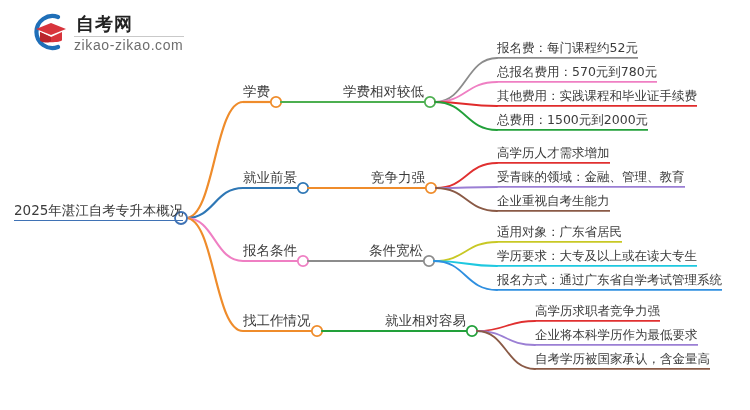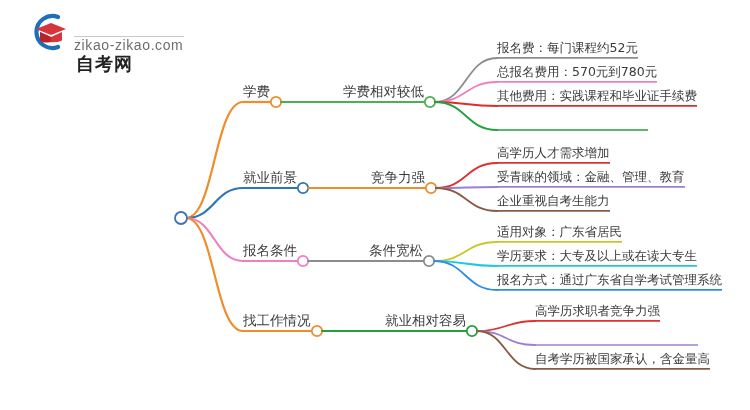--- a/index.html
+++ b/index.html
@@ -18,21 +18,20 @@
     width:160px;height:46px;
   }
   .logo-mark{
     position:absolute;left:0;top:2px;width:44px;height:40px;
   }
   .logo-text{
     position:absolute;left:48px;top:2px;
     font-size:18px;font-weight:bold;color:#222;
     letter-spacing:1px;
     font-family:"DejaVu Sans","Liberation Sans",sans-serif;
-    margin-top:40px;
   }
   .logo-sub{
     position:absolute;left:46px;top:27px;
     font-size:14px;color:#6e6e6e;letter-spacing:.6px;
     font-family:"Liberation Sans",sans-serif;
   }
   .logo-rule{
     position:absolute;left:46px;top:26px;width:110px;height:1px;
     background:#c9c9c9;
   }
@@ -119,39 +118,42 @@
       <path d="M30 5 A16 16 0 1 0 30 35" fill="none" stroke="#1f6fb8" stroke-width="4.2" stroke-linecap="round"></path>
       <path d="M8 17 L23 11 L38 17 L23 23 Z" fill="#d8343c"></path>
       <path d="M12 20 L12 28 C12 31 34 31 34 28 L34 20 L23 25 Z" fill="#d8343c"></path>
       <path d="M12 20 L12 28 C12 31 23 31.5 23 28.5 L23 25 Z" fill="#b9242c"></path>
     </svg>
     <div class="logo-rule"></div>
     <div class="logo-text">自考网</div>
     <div class="logo-sub">zikao-zikao.com</div>
   </div>
 
+  <div class="node root" id="n-root" style="left: 14px; top: 203px; border-bottom-color: rgb(63, 114, 181);">2025年湛江自考专升本概况</div>
 
   <div class="node lvl1 u" id="n-b0" style="left: 243px; top: 84px; border-bottom-color: rgb(239, 140, 43);">学费</div>
   <div class="node lvl1 u" id="n-b1" style="left: 243px; top: 170px; border-bottom-color: rgb(46, 119, 181);">就业前景</div>
   <div class="node lvl1 u" id="n-b2" style="left: 243px; top: 243px; border-bottom-color: rgb(239, 127, 195);">报名条件</div>
   <div class="node lvl1 u" id="n-b3" style="left: 243px; top: 313px; border-bottom-color: rgb(239, 140, 43);">找工作情况</div>
 
   <div class="node lvl2 u" id="n-c0" style="left: 343px; top: 84px; border-bottom-color: rgb(76, 175, 80);">学费相对较低</div>
   <div class="node lvl2 u" id="n-c1" style="left: 371px; top: 170px; border-bottom-color: rgb(239, 140, 43);">竞争力强</div>
   <div class="node lvl2 u" id="n-c2" style="left: 369px; top: 243px; border-bottom-color: rgb(140, 140, 140);">条件宽松</div>
   <div class="node lvl2 u" id="n-c3" style="left: 385px; top: 313px; border-bottom-color: rgb(34, 160, 58); font-family: Liberation Serif, serif;">就业相对容易</div>
 
   <div class="node leaf u" id="n-l0-0" style="left: 497px; top: 40px; border-bottom-color: rgb(140, 140, 140);">报名费：每门课程约52元</div>
   <div class="node leaf u" id="n-l0-1" style="left: 497px; top: 64px; border-bottom-color: rgb(239, 127, 195);">总报名费用：570元到780元</div>
   <div class="node leaf u" id="n-l0-2" style="left: 497px; top: 88px; border-bottom-color: rgb(224, 43, 43);">其他费用：实践课程和毕业证手续费</div>
+  <div class="node leaf u" id="n-l0-3" style="left: 497px; top: 112px; border-bottom-color: rgb(34, 160, 58);">总费用：1500元到2000元</div>
 
   <div class="node leaf u" id="n-l1-0" style="left: 497px; top: 145px; border-bottom-color: rgb(224, 48, 48);">高学历人才需求增加</div>
   <div class="node leaf u" id="n-l1-1" style="left: 497px; top: 169px; border-bottom-color: rgb(155, 127, 212); text-align: center;">受青睐的领域：金融、管理、教育</div>
   <div class="node leaf u" id="n-l2-0" style="left: 497px; top: 224px; border-bottom-color: rgb(200, 200, 37);">适用对象：广东省居民</div>
 
   <div class="node leaf u" id="n-l1-2" style="left: 497px; top: 193px; border-bottom-color: rgb(138, 90, 70);">企业重视自考生能力</div>
   <div class="node leaf u" id="n-l2-1" style="left: 497px; top: 248px; border-bottom-color: rgb(30, 200, 224);">学历要求：大专及以上或在读大专生</div>
   <div class="node leaf u" id="n-l3-0" style="left: 535px; top: 303px; border-bottom-color: rgb(224, 48, 48);">高学历求职者竞争力强</div>
 
   <div class="node leaf u" id="n-l2-2" style="left: 497px; top: 272px; border-bottom-color: rgb(46, 143, 224);">报名方式：通过广东省自学考试管理系统</div>
+  <div class="node leaf u" id="n-l3-1" style="left: 535px; top: 327px; border-bottom-color: rgb(155, 127, 212);">企业将本科学历作为最低要求</div>
   <div class="node leaf u" id="n-l3-2" style="left: 535px; top: 351px; border-bottom-color: rgb(138, 90, 70);">自考学历被国家承认，含金量高</div>
 
 </div>
 
 </body></html>

